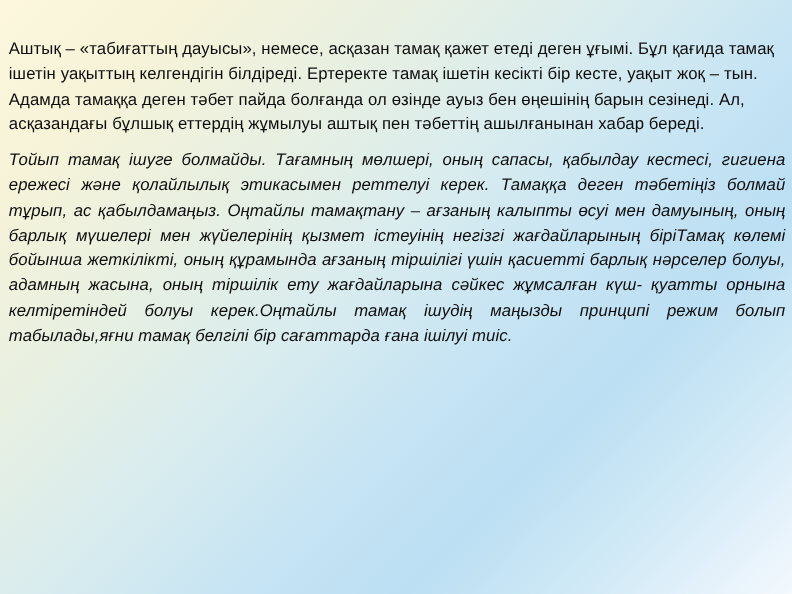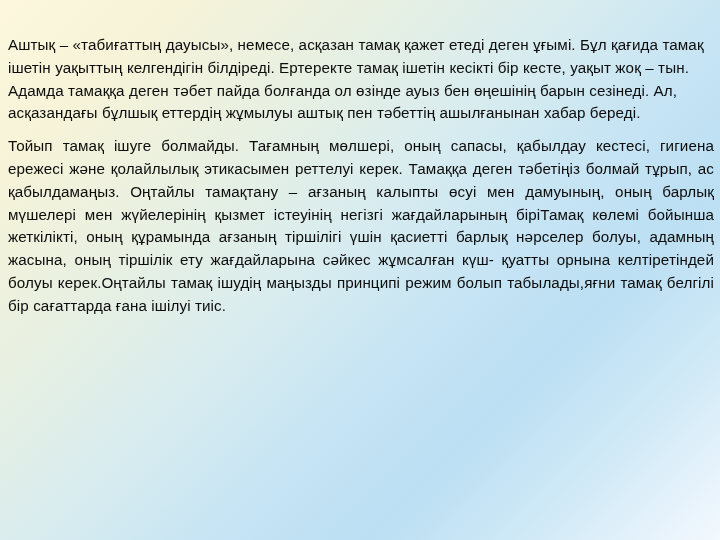--- a/index.html
+++ b/index.html
@@ -39,20 +39,21 @@
     margin: 0 0 10px 0;
     color: #0d0d0d;
     font-size: 15.2px;
     line-height: 1.5;
     text-align: justify;
     text-justify: inter-word;
     letter-spacing: 0.1px;
   }
   .para:last-child {
     margin-bottom: 0;
+    font-style: italic;
   }
   .para-1 {
     text-align: left;
   }
 </style>
 </head>
 <body>
 
 <div id="slide">
   <div class="text-body">

